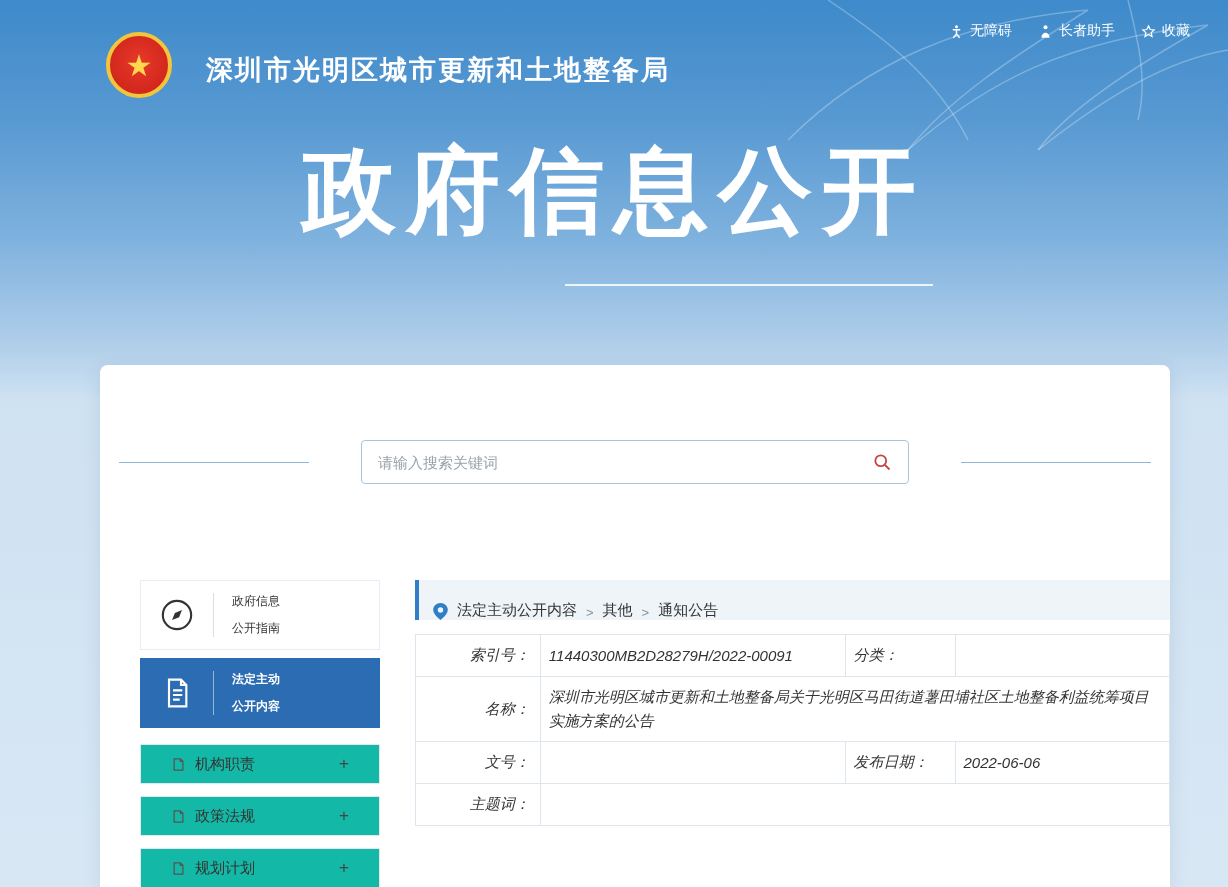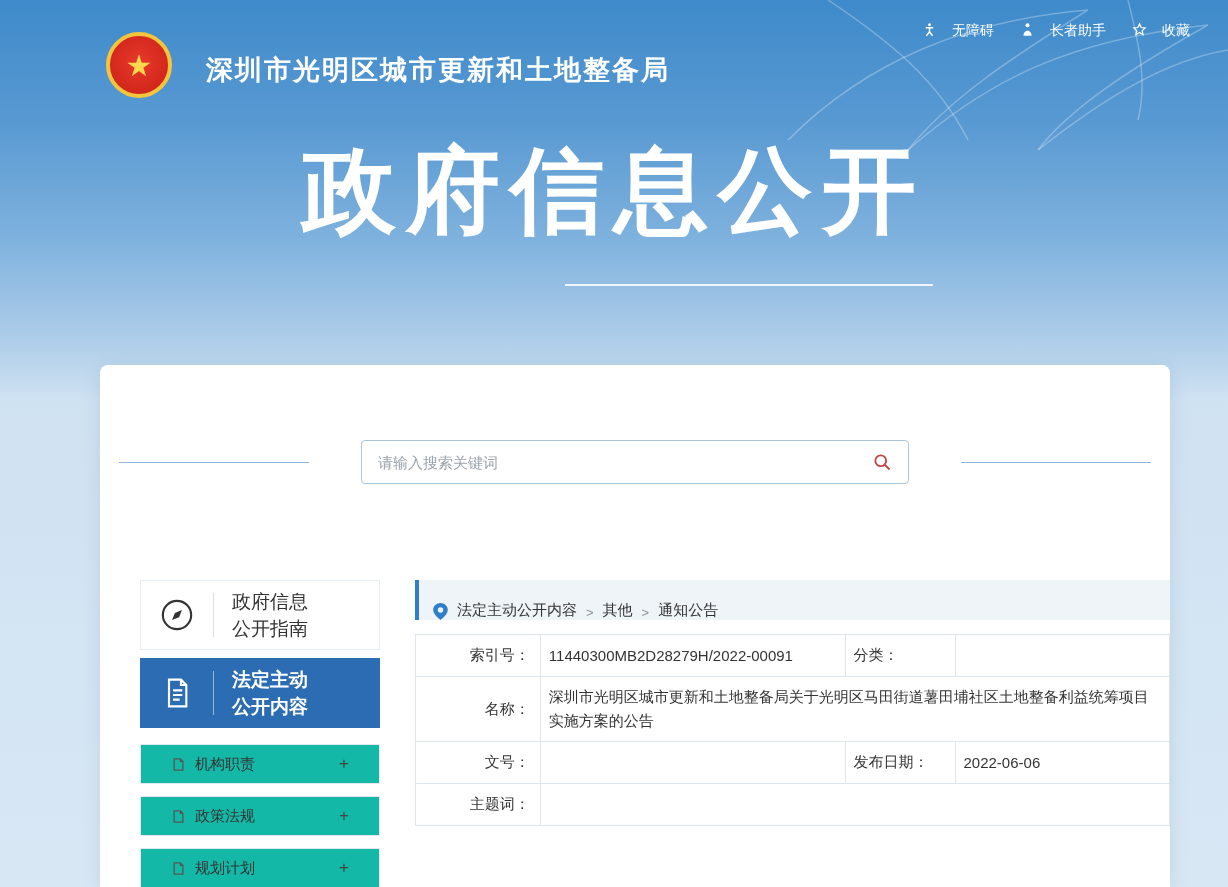--- a/index.html
+++ b/index.html
@@ -7,21 +7,21 @@
   body {
     font-family:"Liberation Sans","DejaVu Sans",sans-serif;
     background:linear-gradient(180deg,#3e8aca 0px,#5899d2 120px,#7fb2de 240px,#aecde9 340px,#cfe2f2 400px,#d8e7f4 887px);
     position:relative;
   }
   
   .top-links {
     position:absolute; top:22px; right:38px;
     display:flex; gap:26px; color:#fff; font-size:14px; z-index:5;
   }
-  .top-link { display:flex; align-items:flex-start; gap:15px; cursor:pointer; }
+  .top-link { display:flex; align-items:center; gap:6px; cursor:pointer; }
   .emblem {
     position:absolute; top:32px; left:106px; width:66px; height:66px;
     border-radius:50%;
     background:radial-gradient(circle at 50% 45%, #e8392b 0%, #d2271c 70%);
     border:4px solid #f3c53d;
     display:flex; align-items:center; justify-content:center;
     color:#ffd84d; font-size:30px; z-index:5;
   }
   .site-title {
     position:absolute; top:52px; left:206px;
@@ -67,21 +67,21 @@
     position:absolute; top:215px; left:40px; width:990px;
     display:flex;
   }
   .sidebar { width:240px; flex-shrink:0; }
   .side-box {
     background:#fff; border:1px solid #e7edf4; display:flex; align-items:center;
     height:70px; margin-bottom:8px;
   }
   .side-box .icon-cell { width:72px; display:flex; align-items:center; justify-content:center; flex-shrink:0; }
   .side-box .divider { width:1px; height:44px; background:#d9dfe6; }
-  .side-box .label2 { padding-left:18px; font-size:19px; color:#333; line-height:27px; }
+  .side-box .label2 { padding-left:18px; font-size:12px; color:#333; line-height:27px; }
   .side-box.active { background:#2b6cb3; border-color:#2b6cb3; margin-top:2px; margin-bottom:16px; }
   .side-box.active .divider { background:rgba(255,255,255,0.5); }
   .side-box.active .label2 { color:#fff;font-weight:bold; }
   .side-item {
     height:40px; background:#14b8a6; border:1px solid #e4e8ec;
     display:flex; align-items:center; padding:0 30px; margin-bottom:12px;
     font-size:15px; color:#333; cursor:pointer;
   }
   .side-item .si-icon { margin-right:9px; display:flex; align-items:center; }
   .side-item .si-label { flex:1; }
@@ -89,21 +89,21 @@
   .main { flex:1; margin-left:35px; }
   .breadcrumb {
     height:40px; background:#eff4f9; border-left:4px solid #2f7ec7;
     display:flex; align-items:flex-end; padding-left:14px; font-size:15px; color:#333;
   }
   .breadcrumb .pin { margin-right:9px; display:flex; align-items:center; }
   .breadcrumb .sep { color:#8b9098; margin:0 9px; font-size:13px; }
   .crumb { cursor:pointer; }
   
   .detail-table { margin-top:14px; width:755px; border-collapse:collapse; font-size:15px; color:#333; }
-  .detail-table td { border:1px solid #dfe5ec; padding:2px 8px; }
+  .detail-table td { border:1px solid #dfe5ec; padding:2px 8px;font-style:italic; }
   .detail-table td.lbl { width:125px; text-align:right; white-space:nowrap; padding-right:10px; }
   .detail-table td.lbl2 { width:110px; text-align:left; white-space:nowrap; padding-right:10px; }
   .detail-table td.val { width:305px; text-align:left; }
   .detail-table td.val2 { width:215px; text-align:left; }
   .detail-table tr { height:42px; }
   .detail-table tr.name-row { height:64px; }
   .detail-table tr.name-row td.valwide { line-height:24px; padding-top:8px; padding-bottom:8px; }
 </style>
 </head>
 <body>

